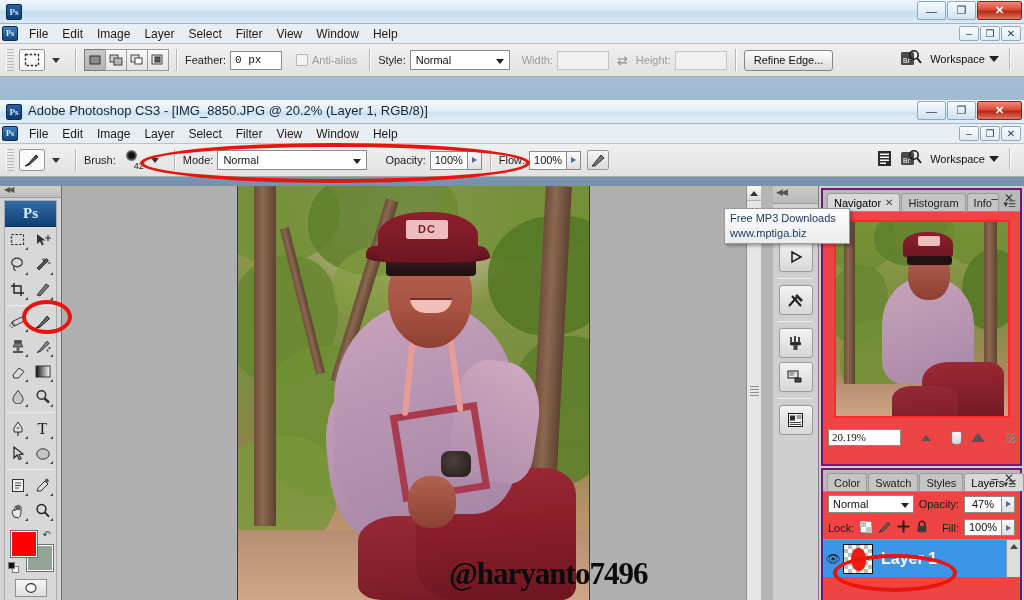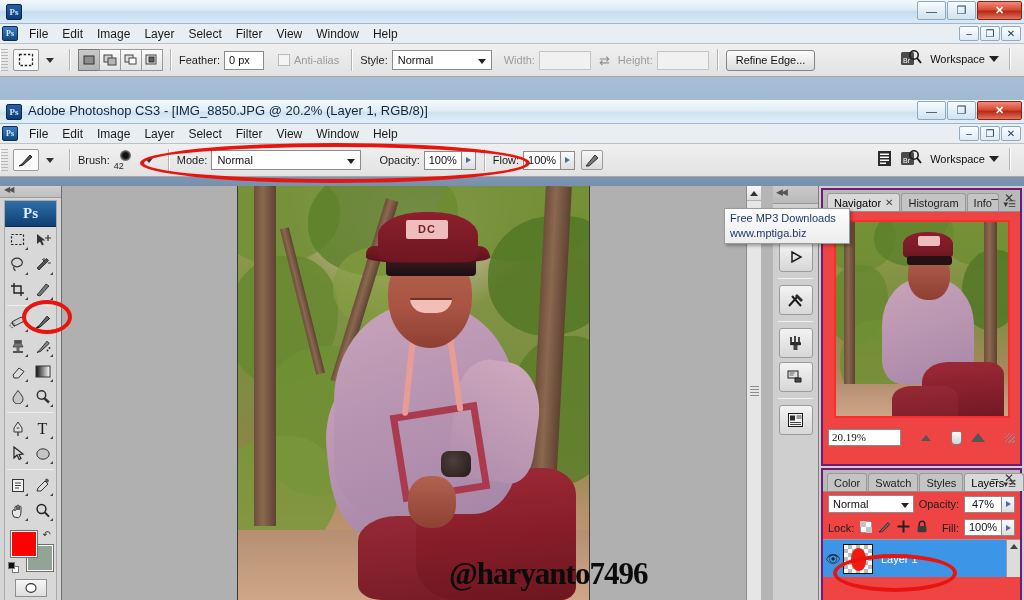--- a/index.html
+++ b/index.html
@@ -98,21 +98,21 @@
   }
   .menu-item {
     padding:2px 7px; font-size:12px; color:#1a1a1a; cursor:default;
     font-family:"Liberation Sans", sans-serif;
   }
 
   
   .optbar {
     height:33px; background: linear-gradient(180deg,#f0f0f0,#e2e2e2);
     border-bottom:1px solid #a8a8a8;
-    display:flex; align-items:center; 
+    display:flex; align-items:center; padding-left:6px;
     position:relative;
   }
   .opt-grip { width:8px; height:22px; margin-right:5px;
     background: repeating-linear-gradient(180deg,#b8b8b8 0 1px, transparent 1px 3px);
     border-left:1px solid #fff; }
   .tool-preview {
     width:26px; height:22px; border:1px solid #9a9a9a; background:#fafafa;
     display:flex; align-items:center; justify-content:center; border-radius:2px;
   }
   .caret-down {
@@ -392,21 +392,21 @@
     width:30px;height:30px;border:1px solid #111; margin-right:8px; position:relative;
     background-image:
       linear-gradient(45deg,#bbb 25%,transparent 25%,transparent 75%,#bbb 75%),
       linear-gradient(45deg,#bbb 25%,#fff 25%,#fff 75%,#bbb 75%);
     background-size:8px 8px; background-position:0 0,4px 4px;
   }
   .layer-thumb .blob {
     position:absolute; left:7px; top:3px; width:15px;height:23px; background:#f01a10;
     border-radius:50% 50% 45% 55%;
   }
-  .layer-name { font-size:11px; font-weight:normal; color:#ffffff; }
+  .layer-name { font-size:16px; font-weight:bold; color:#ffffff; }
   .layer-scroll { position:absolute; right:0; top:0; width:14px; height:100%;
     background:#dcdcdc; border-left:1px solid #9a9a9a; }
 
   
   .ann { position:absolute; border:4px solid #e8150e; border-radius:50%; pointer-events:none; }
 
   
   .adpop {
     position:absolute; left:724px; top:208px; width:126px; height:36px;
     background:linear-gradient(180deg,#fdfdfd,#ececec);
@@ -501,21 +501,21 @@
         <div class="selmode">
           <svg width="14" height="12" viewBox="0 0 14 12">
               <rect x="1" y="1" width="10" height="9" fill="#e6e6e6" stroke="#444"></rect>
               <rect x="4" y="3" width="5" height="5" fill="#5c5c5c" stroke="#333"></rect>
             </svg>
         </div>
       </div>
 
       <div class="vsep"></div>
       <div class="olabel">Feather:</div>
-      <div class="ofield" style="width:40px;">0 px</div>
+      <div class="ofield" style="width:52px;font-family:Liberation Mono, monospace;">0 px</div>
       <div style="width:14px;"></div>
       <div class="chk"></div>
       <div class="olabel dim">Anti-alias</div>
       <div class="vsep"></div>
       <div class="olabel">Style:</div>
       <div class="ocombo" style="width:100px;">Normal</div>
       <div style="width:12px;"></div>
       <div class="olabel dim">Width:</div>
       <div class="ofield dim" style="width:52px;"></div>
       <div style="width:8px;"></div>
@@ -575,21 +575,21 @@
     <div class="optbar">
       <div class="opt-grip"></div>
       <div class="tool-preview">
         <svg class="icon-svg" width="18" height="16" viewBox="0 0 18 16">
           <path d="M2 14 L5 12 L13 3 L15 5 L6 13 Z" fill="#555" stroke="#222" stroke-width="1"></path>
         </svg>
       </div>
       <div class="caret-down"></div>
       <div class="vsep"></div>
       <div class="olabel">Brush:</div>
-      <div style="text-align:left;width:24px;">
+      <div style="text-align:right;width:24px;">
         <div style="width:11px;height:11px;margin:0 auto;border-radius:50%;background:radial-gradient(circle,#111 35%,#888 70%,#ddd 100%);"></div>
         <div style="font-size:9px;color:#222;line-height:10px;">42</div>
       </div>
       <div class="caret-down"></div>
       <div class="vsep"></div>
       <div class="olabel">Mode:</div>
       <div class="ocombo" style="width:150px;">Normal</div>
       <div style="width:18px;"></div>
       <div class="olabel">Opacity:</div>
       <div style="display:flex;">

